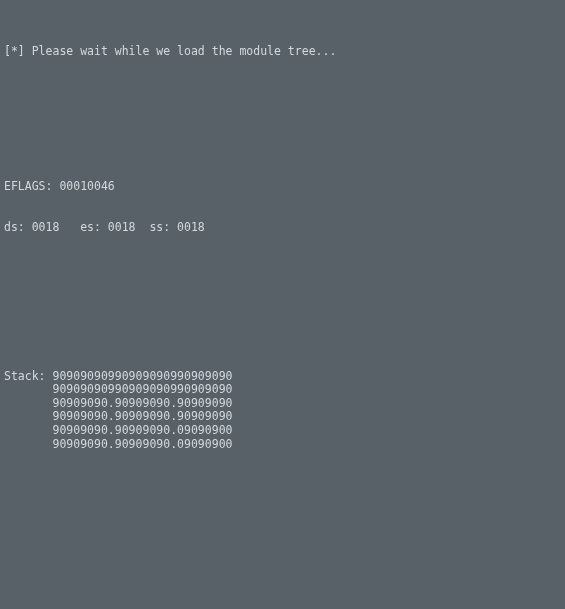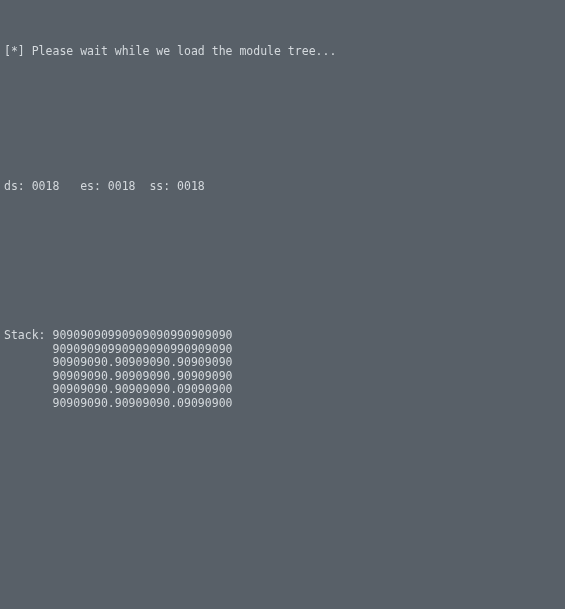--- a/index.html
+++ b/index.html
@@ -56,20 +56,21 @@
 <div id="terminal">
 
   <div id="bottom-band"></div>
 
   <div id="screen">
 
     <span class="line c-grey">[*] Please wait while we load the module tree...</span>
     <span class="blank"></span>
     <span class="blank"></span>
 
+    <span class="line c-grey">EFLAGS: 00010046</span>
     <span class="line c-grey">ds: 0018   es: 0018  ss: 0018</span>
 
     <span class="blank"></span>
     <span class="blank"></span>
 
     <span id="stack-block"><span class="line c-grey">Stack: 90909090990909090990909090</span><span class="line c-grey">       90909090990909090990909090</span><span class="line c-grey">       90909090.90909090.90909090</span><span class="line c-grey">       90909090.90909090.90909090</span><span class="line c-grey">       90909090.90909090.09090900</span><span class="line c-grey">       90909090.90909090.09090900</span></span>
 
     
     
 

